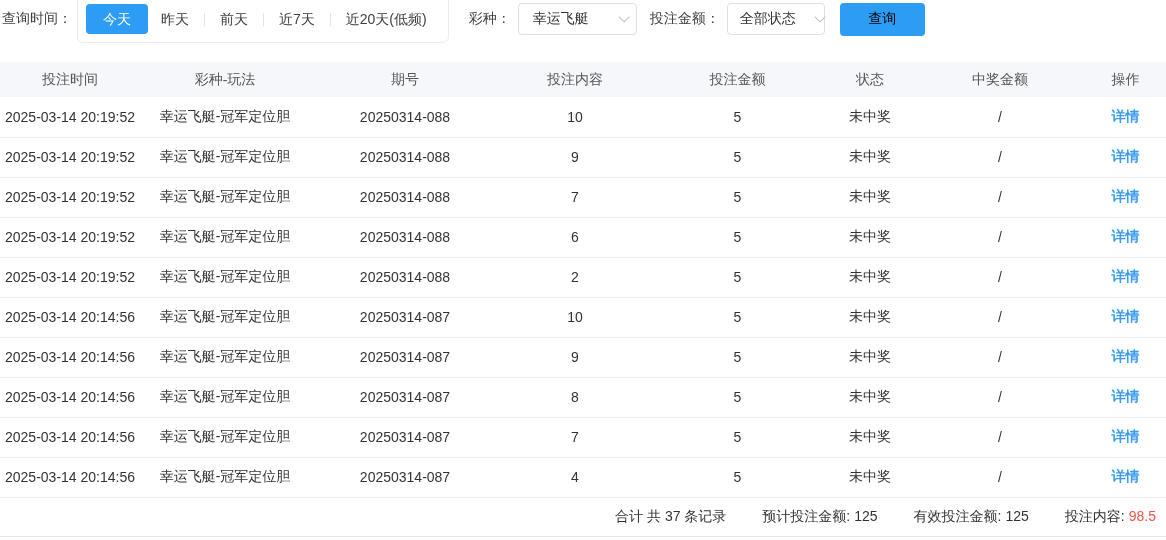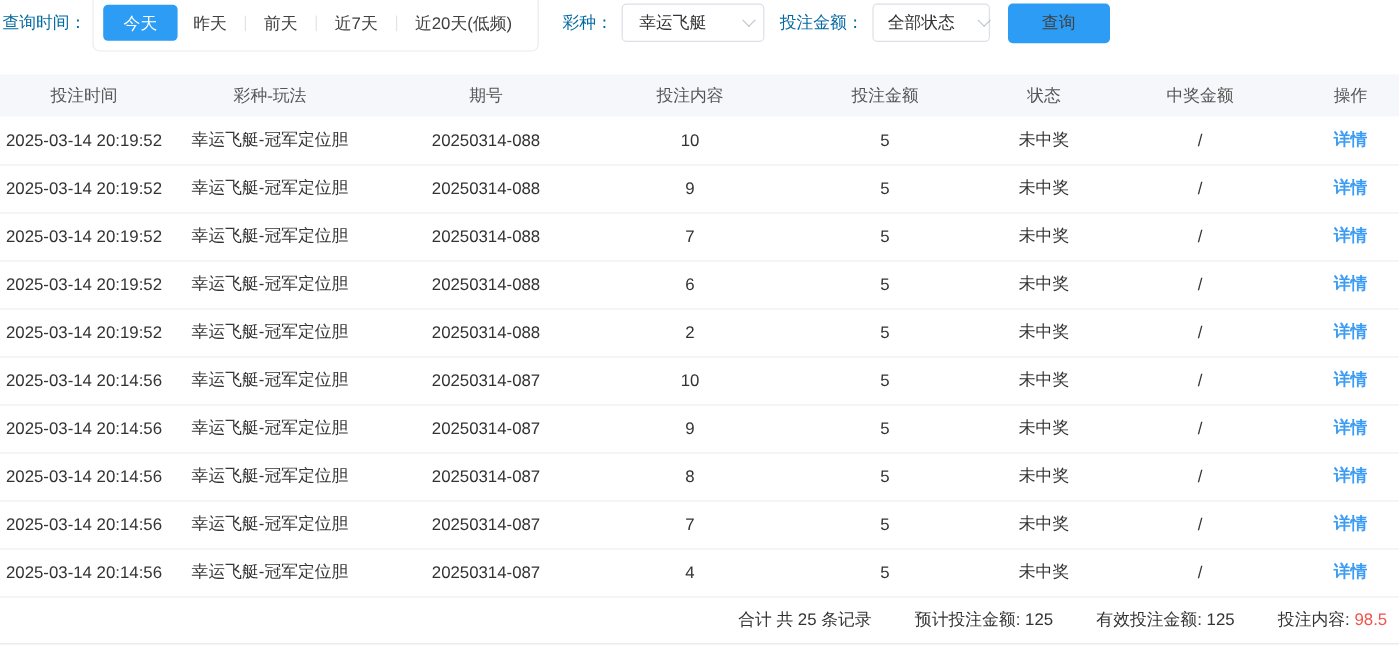--- a/index.html
+++ b/index.html
@@ -11,21 +11,21 @@
   }
   *{box-sizing:border-box;}
   html,body{margin:0;padding:0;}
   body{
     width:1166px;height:540px;overflow:hidden;background:#fff;
     font-family:"Liberation Sans","DejaVu Sans",sans-serif;
     font-size:14px;color:#333;
   }
   
   .topbar{display:flex;align-items:center;height:38px;padding-left:2px;white-space:nowrap;}
-  .lbl{color:#0369a1;}
+  .lbl{color:#404040;}
   .btn-group{
     display:flex;align-items:center;height:47px;margin-left:5px;
     border:1px solid #ececec;border-radius:6px;background:#fff;padding:0 8px;
   }
   .tbtn{
     padding:0 13px;height:26px;line-height:26px;color:#404040;cursor:pointer;
     border-radius:4px;user-select:none;
   }
   .tbtn.active{background:var(--primary);color:#fff;height:30px;line-height:30px;padding:0 17px;}
   .sep{width:1px;height:13px;background:#e3e3e3;margin:0 2px;}
@@ -36,21 +36,21 @@
     display:flex;align-items:center;justify-content:space-between;
     padding:0 10px 0 14px;margin-left:7px;cursor:pointer;gap:18px;
   }
   .select.small{width:98px;padding-left:12px;text-align:right;}
   .chev{
     width:8px;height:8px;border-right:1.5px solid #c0c4cc;border-bottom:1.5px solid #c0c4cc;
     transform:rotate(45deg) translateY(-3px);flex:0 0 auto;
   }
   .primary-btn{
     width:85px;height:33px;margin-left:15px;border:none;border-radius:4px;
-    background:var(--primary);color:#404040;font-size:14px;cursor:pointer;
+    background:var(--primary);color:#000000;font-size:14px;cursor:pointer;
     font-family:inherit;
   }
   
   table{width:1166px;border-collapse:collapse;table-layout:fixed;margin-top:24px;}
   thead th{
     background:var(--header-bg);height:35px;font-weight:normal;color:#555;
     padding:0;font-family:Liberation Serif, serif;
   }
   tbody td{
     height:40px;text-align:center;border-bottom:1px solid var(--border);
@@ -219,17 +219,17 @@
         <td>4</td>
         <td>5</td>
         <td>未中奖</td>
         <td>/</td>
         <td><span class="link">详情</span></td>
       </tr>
     </tbody>
 </table>
 
 <div class="summary">
-  <span class="item">合计 共 25 条记录</span>
+  <span class="item">合计 共 37 条记录</span>
   <span class="item"><span>预计投注金额:</span><span class="val">125</span></span>
   <span class="item"><span>有效投注金额:</span><span class="val">125</span></span>
   <span class="item"><span>投注内容:</span><span class="val red">98.5</span></span>
 </div>
 
 </body></html>

